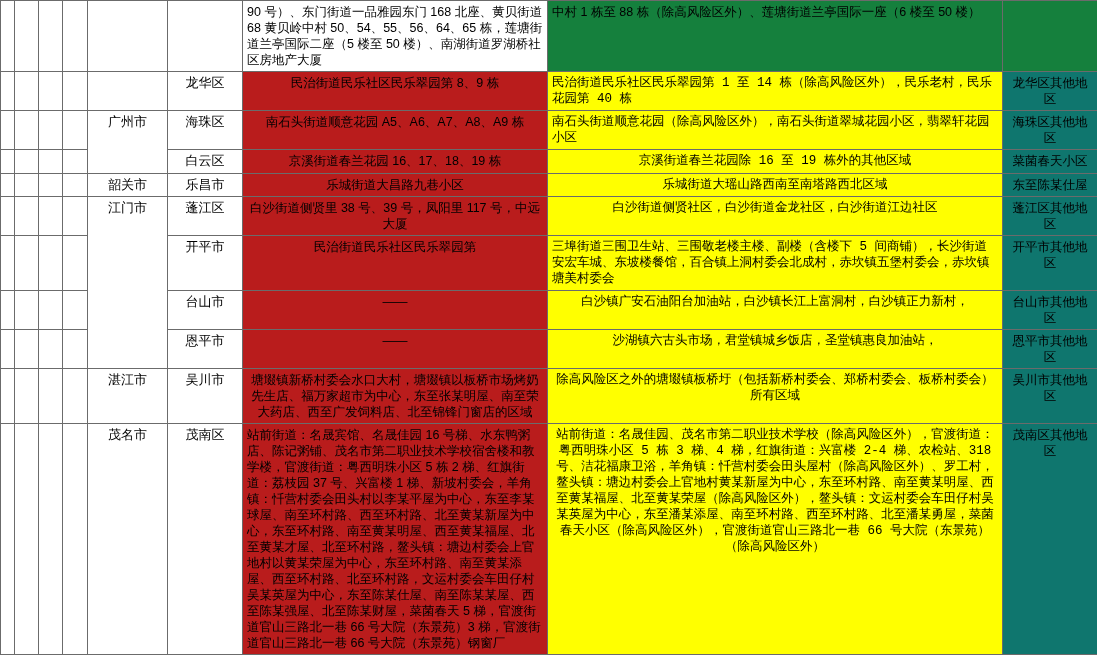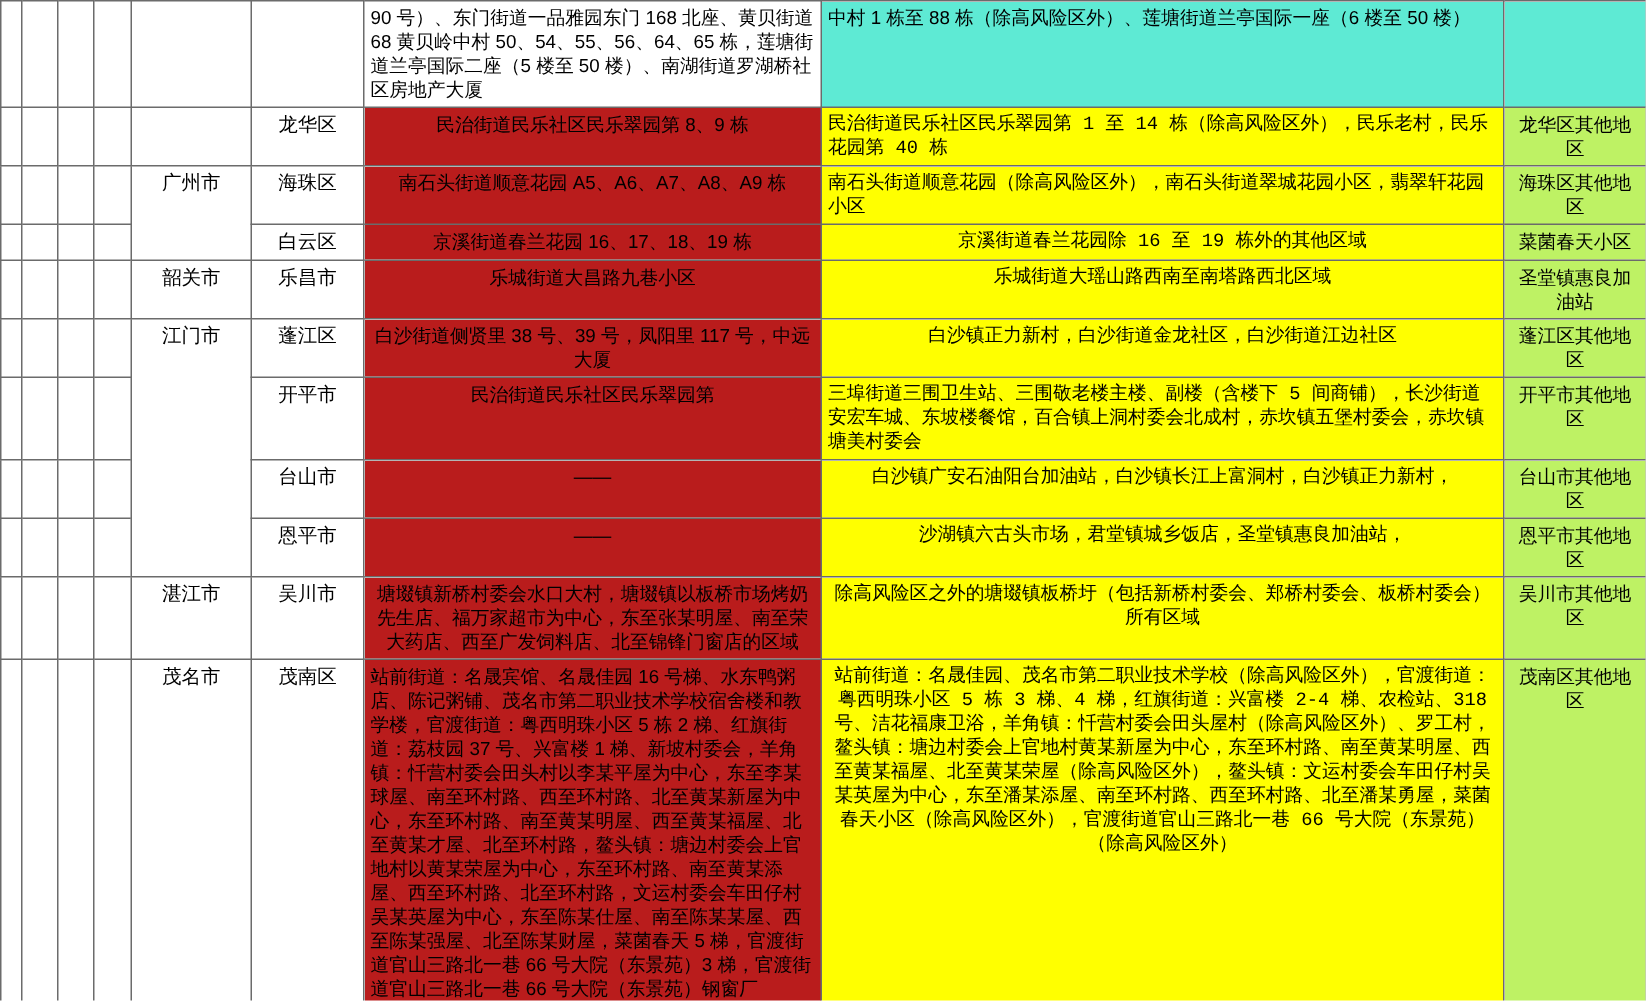--- a/index.html
+++ b/index.html
@@ -33,23 +33,23 @@
   col.c5{width:75px;}
   col.c6{width:305px;}
   col.c7{width:455px;}
   col.c8{width:95px;}
 
   .c-city, .c-dist{text-align:center;vertical-align:middle;}
   .c-city{font-size:13px;}
   .c-dist{font-size:13px;}
   .bg-white{background:#ffffff;}
   .bg-pink{background:#b91c1c;}
-  .bg-green{background:#5eead4;}
+  .bg-green{background:#15803d;}
   .bg-yellow{background:#ffff00;font-family:Liberation Mono, monospace;}
-  .bg-lgreen{background:#bef264;}
+  .bg-lgreen{background:#0f766e;}
   .center{text-align:center;}
   .middle{vertical-align:middle;text-align:center;}
   .dash{letter-spacing:0px;}
 </style>
 </head>
 <body>
 
 <table class="risk-table">
   <colgroup>
     <col class="c0">
@@ -113,32 +113,32 @@
 
     <tr>
       <td class="bg-white"></td>
       <td class="bg-white"></td>
       <td class="bg-white"></td>
       <td class="bg-white"></td>
       <td class="bg-white c-city middle center">韶关市</td>
       <td class="bg-white c-dist middle center">乐昌市</td>
       <td class="bg-pink middle">乐城街道大昌路九巷小区</td>
       <td class="bg-yellow middle">乐城街道大瑶山路西南至南塔路西北区域</td>
-      <td class="bg-lgreen center middle">圣堂镇惠良加油站</td>
+      <td class="bg-lgreen center middle">东至陈某仕屋</td>
     </tr>
 
     <tr>
       <td class="bg-white"></td>
       <td class="bg-white"></td>
       <td class="bg-white"></td>
       <td class="bg-white"></td>
       <td class="bg-white c-city middle center" rowspan="4">江门市</td>
       <td class="bg-white c-dist middle center">蓬江区</td>
       <td class="bg-pink middle">白沙街道侧贤里 38 号、39 号，凤阳里 117 号，中远大厦</td>
-      <td class="bg-yellow middle">白沙镇正力新村，白沙街道金龙社区，白沙街道江边社区</td>
+      <td class="bg-yellow middle">白沙街道侧贤社区，白沙街道金龙社区，白沙街道江边社区</td>
       <td class="bg-lgreen center middle">蓬江区其他地区</td>
     </tr>
 
     <tr>
       <td class="bg-white"></td>
       <td class="bg-white"></td>
       <td class="bg-white"></td>
       <td class="bg-white"></td>
       <td class="bg-white c-dist middle center">开平市</td>
       <td class="bg-pink middle">民治街道民乐社区民乐翠园第</td>

